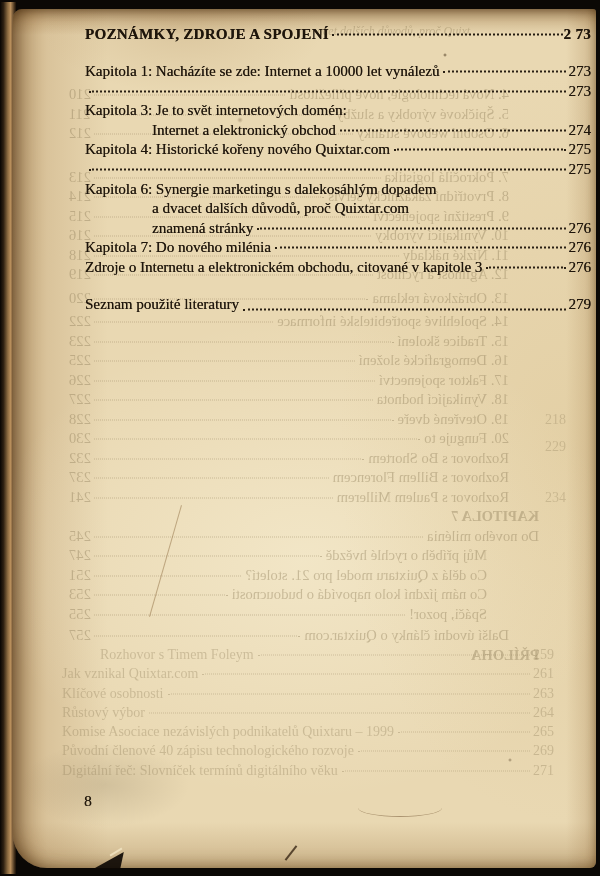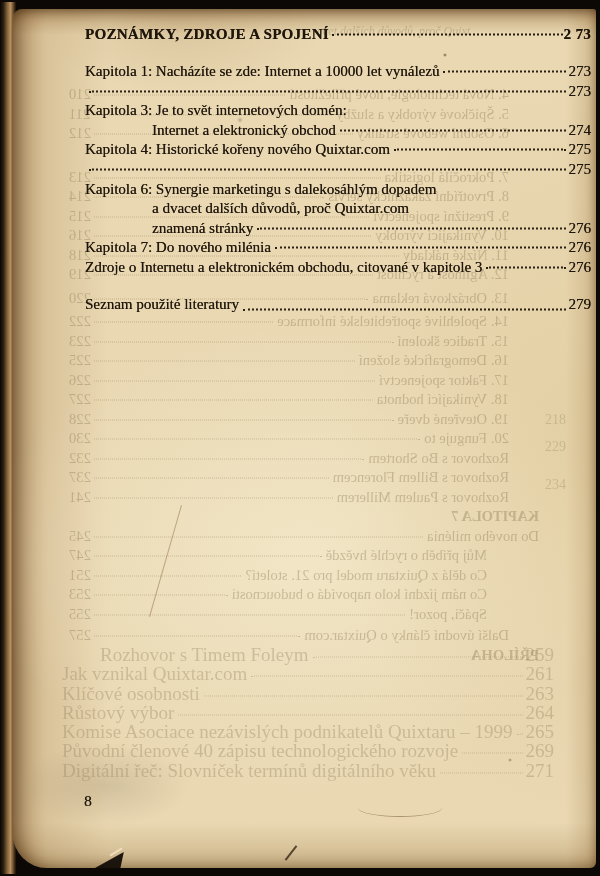--- a/index.html
+++ b/index.html
@@ -68,34 +68,34 @@
   .brow .pg{flex:0 0 auto;}
   .brow.nodots .dots{border-bottom:none;}
   .brow.hdr{font-weight:bold;}
   .brow.i1{padding-left:30px;}
   .brow.i2{padding-left:52px;}
   .sp24{height:24px;} .sp4{height:4px;} .sp2{height:2px;}
   
   .bleed-g{
     position:absolute;left:49px;top:636px;width:492px;
     color:#8d7c58;opacity:.34;filter:blur(.45px);
-    font-size:19px;
+    font-size:14px;
   }
   .bleed-g .brow{line-height:19.3px;}
   .brow.gi1{padding-left:38px;}
   .title-ghost{
     position:absolute;left:304px;top:15px;
     color:#8b7a55;opacity:.38;filter:blur(.4px);
     font-size:12px;font-style:italic;white-space:nowrap;font-family:Liberation Serif, serif;
   }
   .stray{
     position:absolute;left:532px;width:40px;
     color:#8d7c58;opacity:.30;filter:blur(.5px);font-size:14px;
   }
-  .stray.s0{top:403px;} .stray.s1{top:430px;} .stray.s2{top:468px;}
+  .stray.s0{top:403px;} .stray.s1{top:430px;} .stray.s2{top:481px;}
   
   .scr1{position:absolute;left:152px;top:494px;width:1px;height:116px;
         background:rgba(130,95,50,.45);transform:rotate(16deg);}
   .scr2{position:absolute;left:345px;top:790px;width:84px;height:17px;
         border-bottom:1.5px solid rgba(95,65,30,.45);border-radius:50%;}
   .scr3{position:absolute;left:277px;top:835px;width:2px;height:18px;
         background:rgba(45,28,12,.75);transform:rotate(38deg);}
   .fold{position:absolute;left:82px;top:843px;width:0;height:0;
         border-left:27px solid transparent;border-bottom:17px solid rgba(14,9,4,.92);
         transform:skewX(-12deg);}

